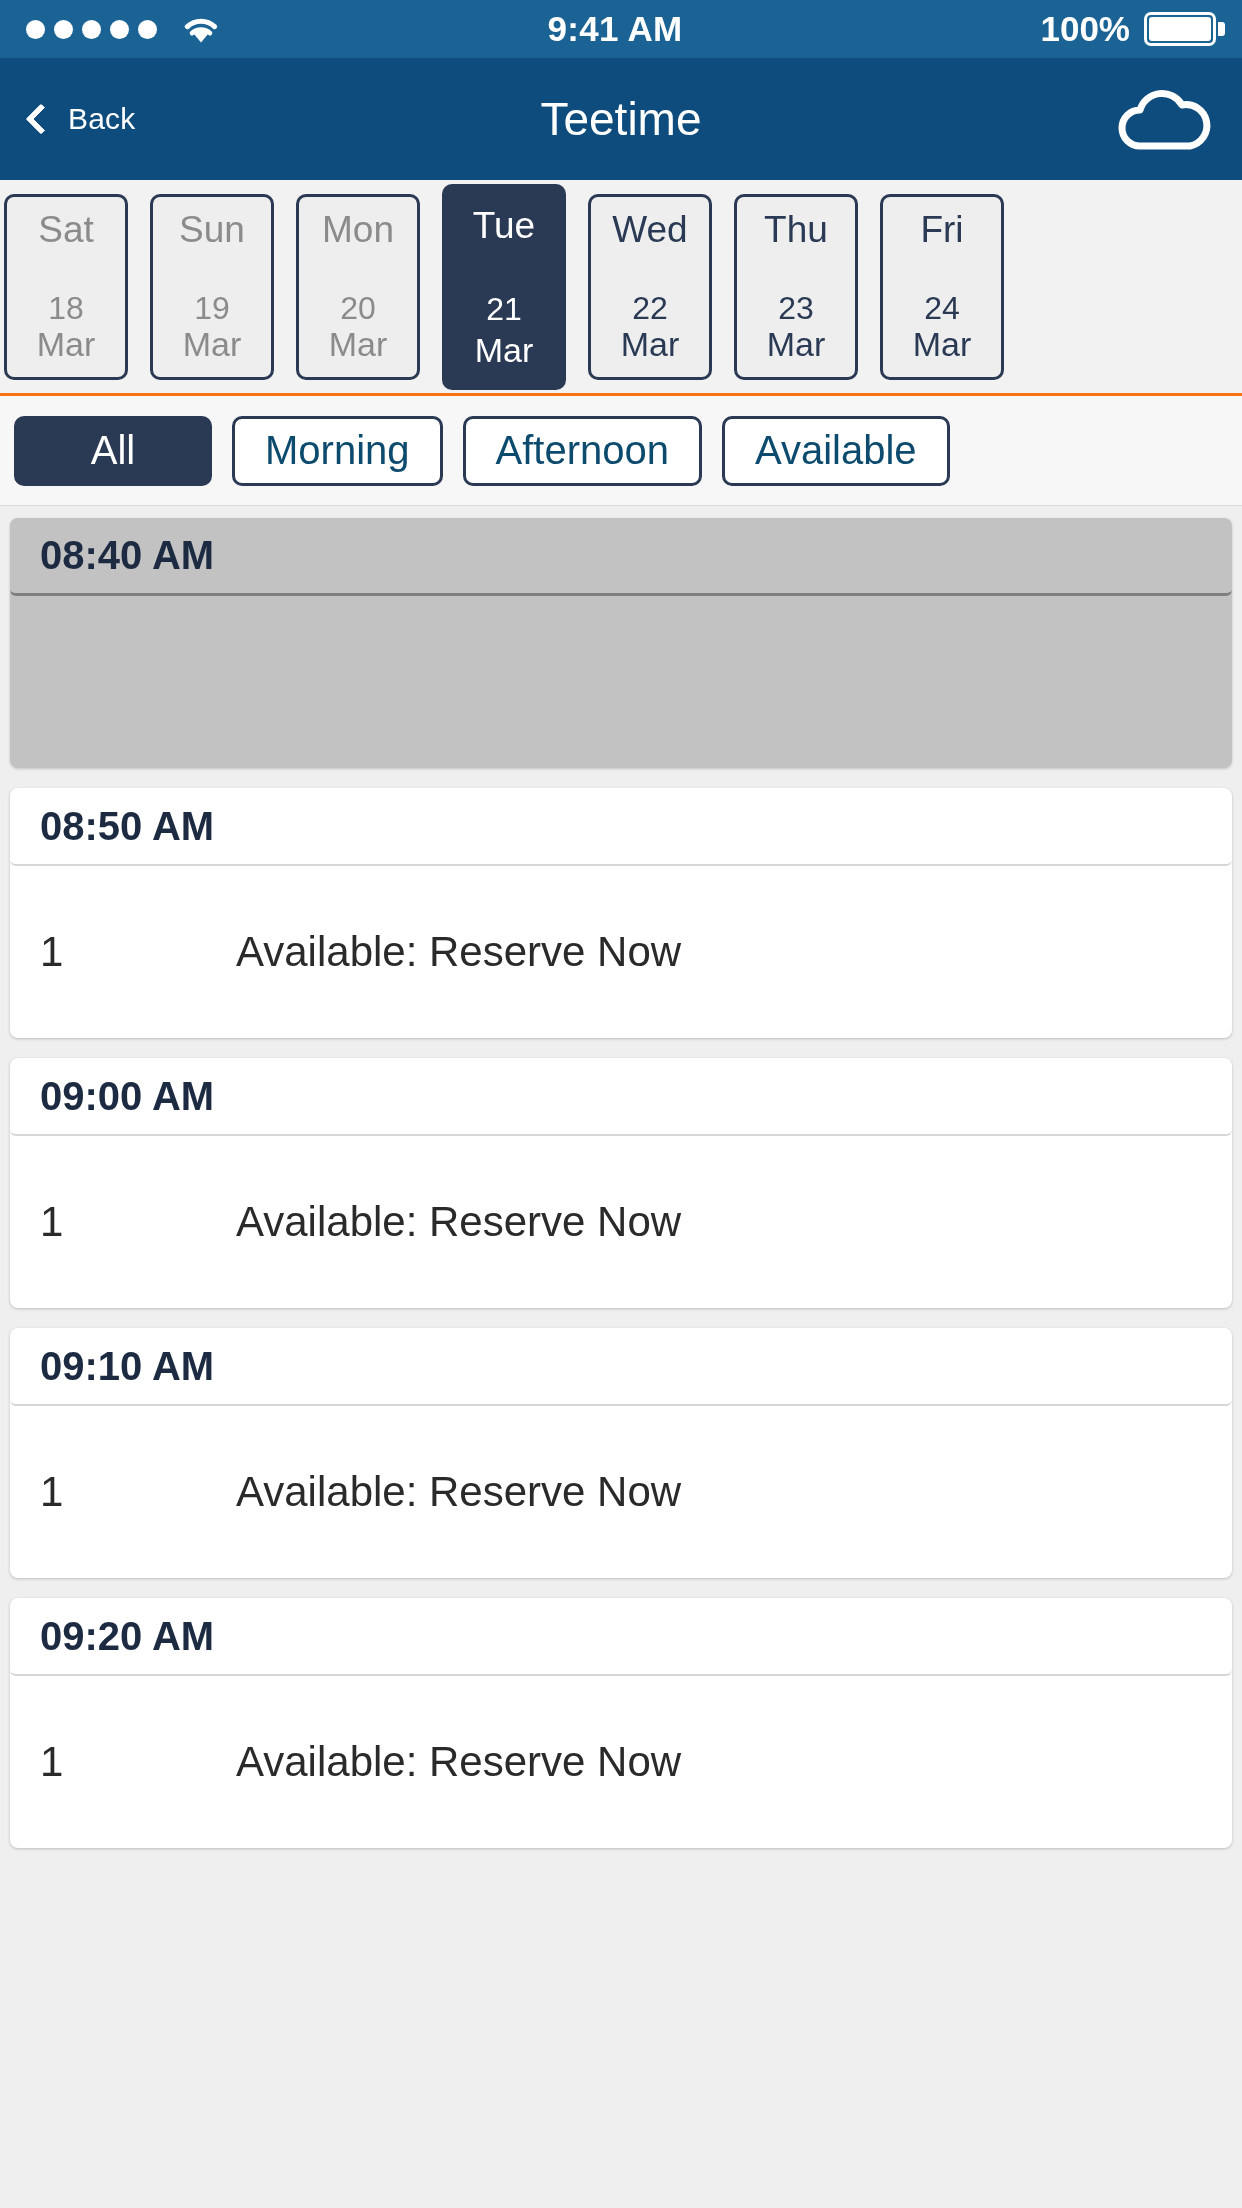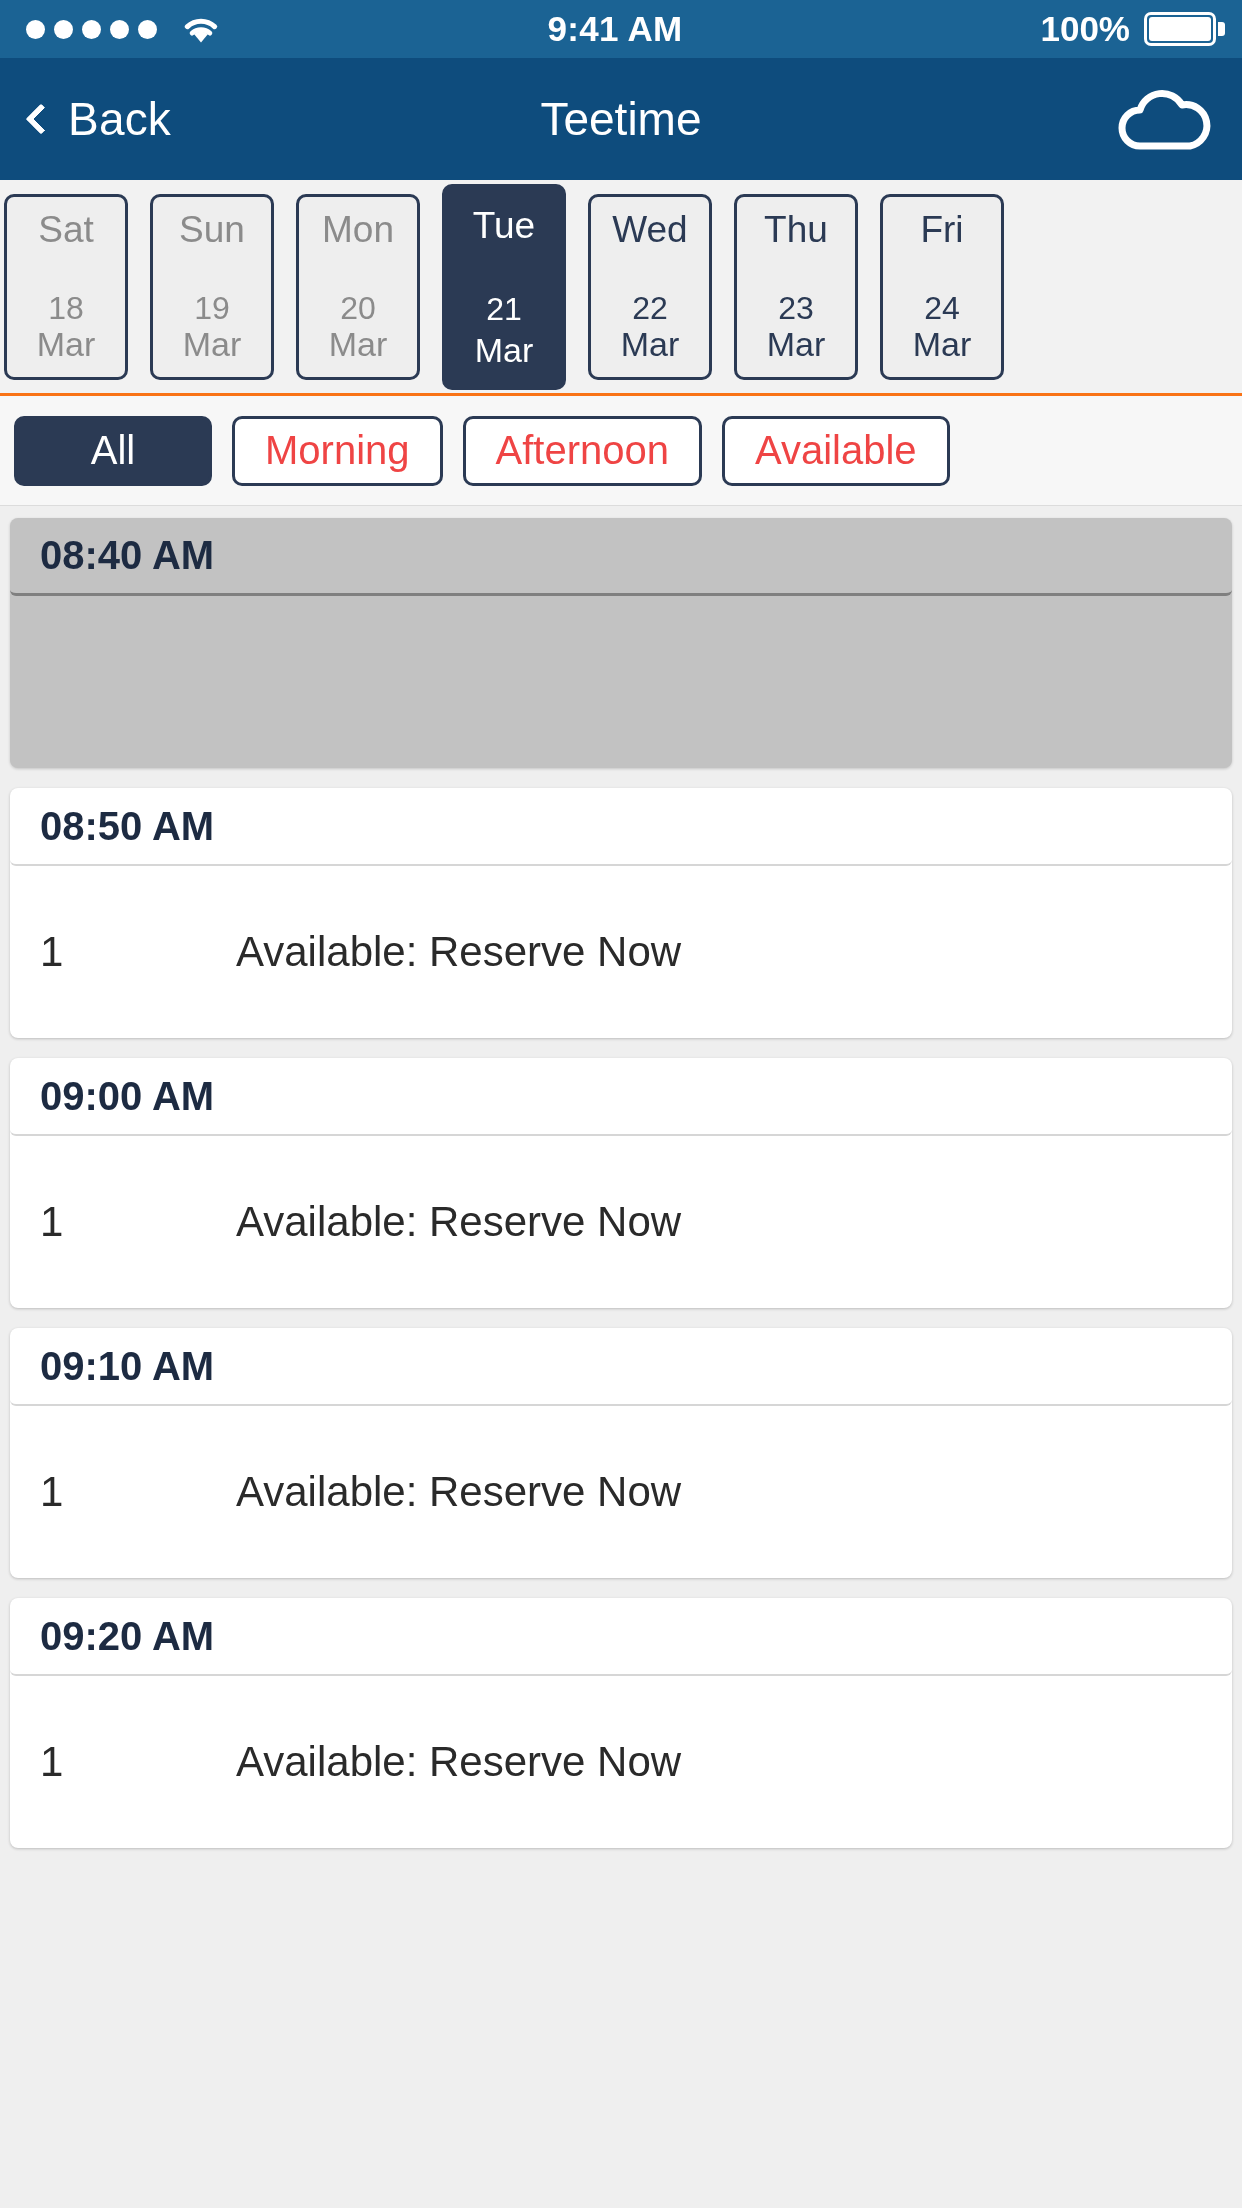--- a/index.html
+++ b/index.html
@@ -56,21 +56,21 @@
     color:#ffffff;
     position:relative;
   }
   .nav-back { display:flex; align-items:center; gap:16px; cursor:pointer; z-index:2; }
   .chev {
     width:22px; height:22px;
     border-left:6px solid #ffffff; border-bottom:6px solid #ffffff;
     transform:rotate(45deg);
     border-radius:2px;
   }
-  .nav-back-label { font-size:46px; font-weight:normal; letter-spacing:0.2px; }
+  .nav-back-label { font-size:30px; font-weight:normal; letter-spacing:0.2px; }
   .nav-title {
     position:absolute; left:0; right:0; text-align:center;
     font-size:46px; font-weight:normal;
     pointer-events:none;
   }
   .nav-cloud { margin-left:auto; z-index:2; cursor:pointer; display:block; }
 
   
   .datestrip {
     flex:0 0 216px; height:216px;
@@ -116,21 +116,21 @@
     background:#f7f7f7;
     display:flex; align-items:center;
     padding:0 14px; gap:20px;
     border-bottom:1px solid #dcdcdc;
   }
   .filter {
     height:70px;
     border:3px solid #2b3a54;
     border-radius:10px;
     background:#ffffff;
-    color:#ef4444;
+    color:#0c4a6e;
     display:flex; align-items:center; justify-content:center;
     font-size:40px;
     padding:0 30px;
     cursor:pointer;
     white-space:nowrap;
   }
   .filter.active { background:#2b3a54; color:#ffffff; }
   .filter.f-all { min-width:198px; }
 
   

